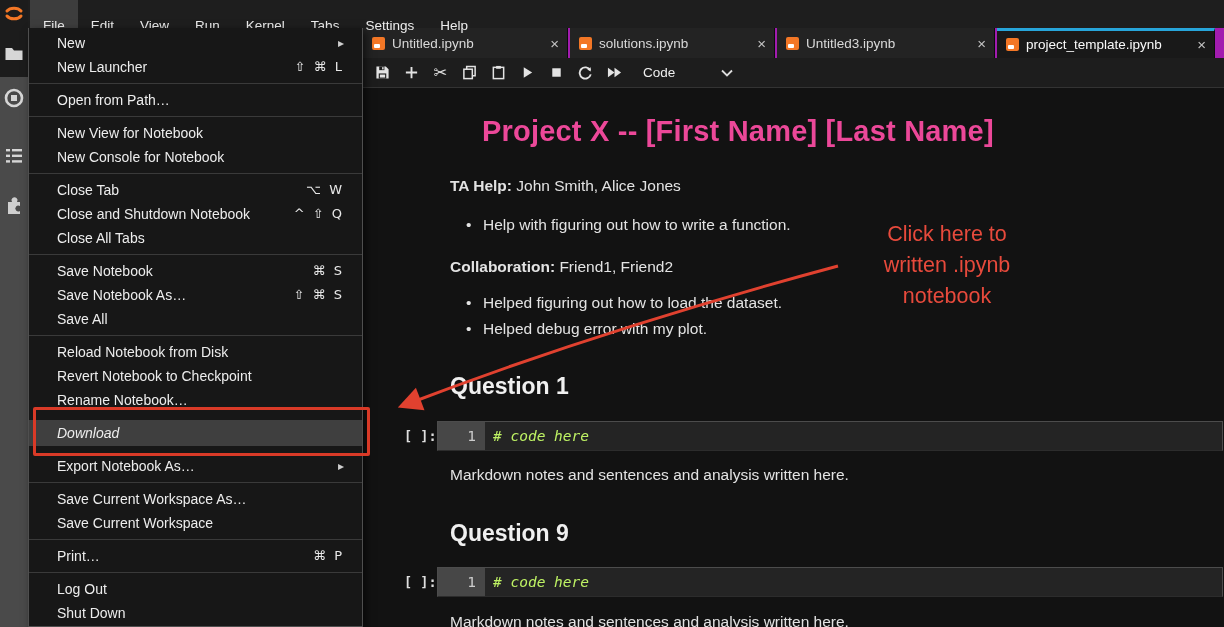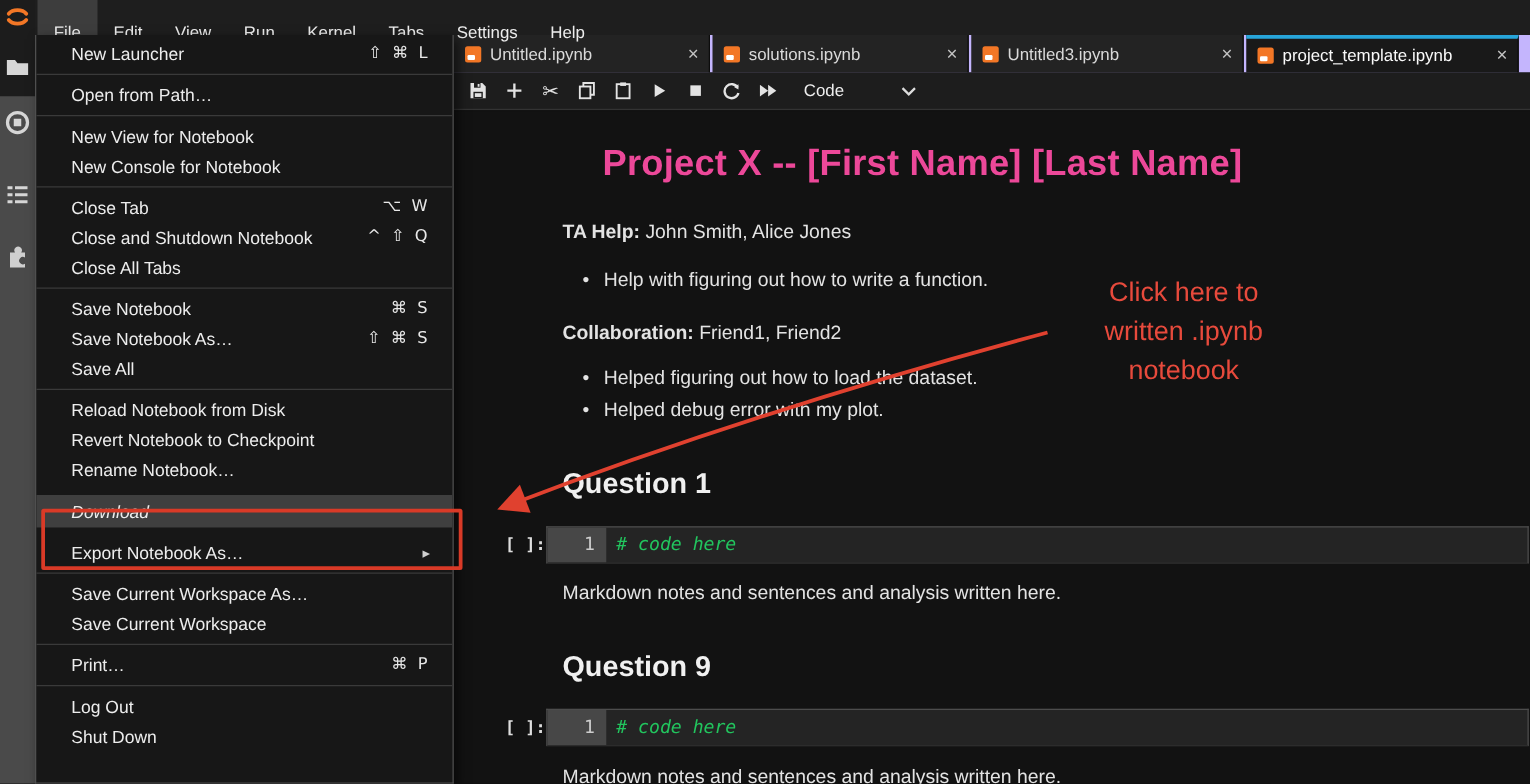--- a/index.html
+++ b/index.html
@@ -13,21 +13,21 @@
   .menubar { position:absolute; left:0; top:0; width:1224px; height:28px;
     background:#1e1e1e; display:flex; align-items:center; padding-left:30px; z-index:4; }
   .menubar .mitem { padding:12px 13px; height:28px; line-height:28px; font-size:13.5px; color:#ececec; cursor:default; }
   .menubar .mitem.active { background:#3d3d3d; }
   
   .sidebar { position:absolute; left:0; top:28px; width:28px; height:599px; background:#4a4a4a; z-index:3; }
   .sidebar .top-seg { position:absolute; left:0; top:0; width:28px; height:49px; background:#1c1c1c; }
   .side-icon { position:absolute; left:4px; width:20px; height:20px; }
   .logo-box { position:absolute; left:0; top:0; width:28px; height:28px; background:#1c1c1c; z-index:5; }
   
-  .tabbar { position:absolute; left:363px; top:28px; width:861px; height:30px; background:#c4b5fd; z-index:1; }
+  .tabbar { position:absolute; left:363px; top:28px; width:861px; height:30px; background:#a21caf; z-index:1; }
   .tab { position:absolute; top:0; height:30px; background:#232323; display:flex; align-items:center;
     padding:0 8px 0 9px; font-size:13.5px; color:#d9d9d9; border-right:1px solid #0c0c0c; }
   .tab.active { background:#191919; border-top:3px solid #27a5da; color:#fafafa; }
   .nb-icon { position:relative; width:13px; height:13px; background:#f37726; border-radius:2px; flex:0 0 13px; margin-right:7px; }
   .nb-icon .mark { position:absolute; left:2px; bottom:2px; width:6px; height:4px; background:#fff; border-radius:1px; }
   .tab .label { flex:1 1 auto; white-space:nowrap; overflow:hidden; }
   .tab .close { flex:0 0 auto; margin-left:10px; color:#c3c3c3; font-size:15px; line-height:13px; }
   
   .toolbar { position:absolute; left:363px; top:58px; width:861px; height:30px; background:#1d1d1d;
     border-bottom:1px solid #333; display:flex; align-items:center; padding-left:5px; z-index:1; }
@@ -44,21 +44,21 @@
   .body-txt { font-size:15.5px; color:#e3e3e3; }
   ul.blist { list-style:none; }
   ul.blist li { font-size:15.5px; color:#e3e3e3; padding-left:17px; position:relative; margin-bottom:8px; }
   ul.blist li::before { content:"•"; position:absolute; left:0; top:0; color:#e3e3e3; }
   .prompt { font-family:"DejaVu Sans Mono", monospace; font-size:13.5px; font-weight:bold; color:#dedede; }
   .cell { position:absolute; left:74px; width:786px; height:30px; background:#242424;
     border:1px solid #4c4c4c; border-bottom-color:#2c2c2c; display:flex; overflow:hidden; }
   .cell .gutter { width:47px; background:#474747; color:#cdcdcd; font-family:"DejaVu Sans Mono", monospace;
     font-size:14.5px; line-height:28px; text-align:right; padding-right:9px; flex:0 0 47px; }
   .cell .code { font-family:"DejaVu Sans Mono", monospace; font-style:italic; font-size:14.5px;
-    color:#22c55e; line-height:28px; padding-left:8px; white-space:pre; }
+    color:#bef264; line-height:28px; padding-left:8px; white-space:pre; }
   
   .menu { position:absolute; left:28px; top:28px; width:335px; height:599px; background:#171717;
     border:1px solid #4f4f4f; border-top:none; box-shadow:3px 3px 8px rgba(0,0,0,.55);
     z-index:6; padding-top:3px; overflow:hidden; }
   .menu-item { height:24px; line-height:24px; padding:0 18px 0 28px; font-size:14px; color:#ededed;
     display:flex; justify-content:space-between; align-items:center; white-space:nowrap; }
   .menu-item .shortcut { color:#e8e8e8; font-family:"DejaVu Sans", sans-serif; font-size:13px; letter-spacing:2px; }
   .menu-item.has-sub::after { content:"▸"; color:#cfcfcf; font-size:12px; }
   .menu-sep { height:0; border-top:1px solid #3a3a3a; margin:4px 0; }
   .gap8 { height:8px; }
@@ -249,20 +249,23 @@
     <div class="abs h2" style="left:87px; top:431px">Question 9</div>
     <div class="abs prompt" style="left:41px; top:485px">[ ]:</div>
     <div class="cell" style="top:478px">
       <div class="gutter">1</div>
       <div class="code"># code here</div>
     </div>
     <div class="abs body-txt" style="left:87px; top:524px">Markdown notes and sentences and analysis written here.</div>
   </div>
 
   <div class="menu">
+    <div class="menu-item has-sub">
+        <span>New</span>
+      </div>
     <div class="menu-item">
         <span>New Launcher</span>
         <span class="shortcut">⇧ ⌘ L</span>
       </div>
     <div class="menu-sep"></div>
     <div class="menu-item">
         <span>Open from Path…</span>
       </div>
     <div class="menu-sep"></div>
     <div class="menu-item">

